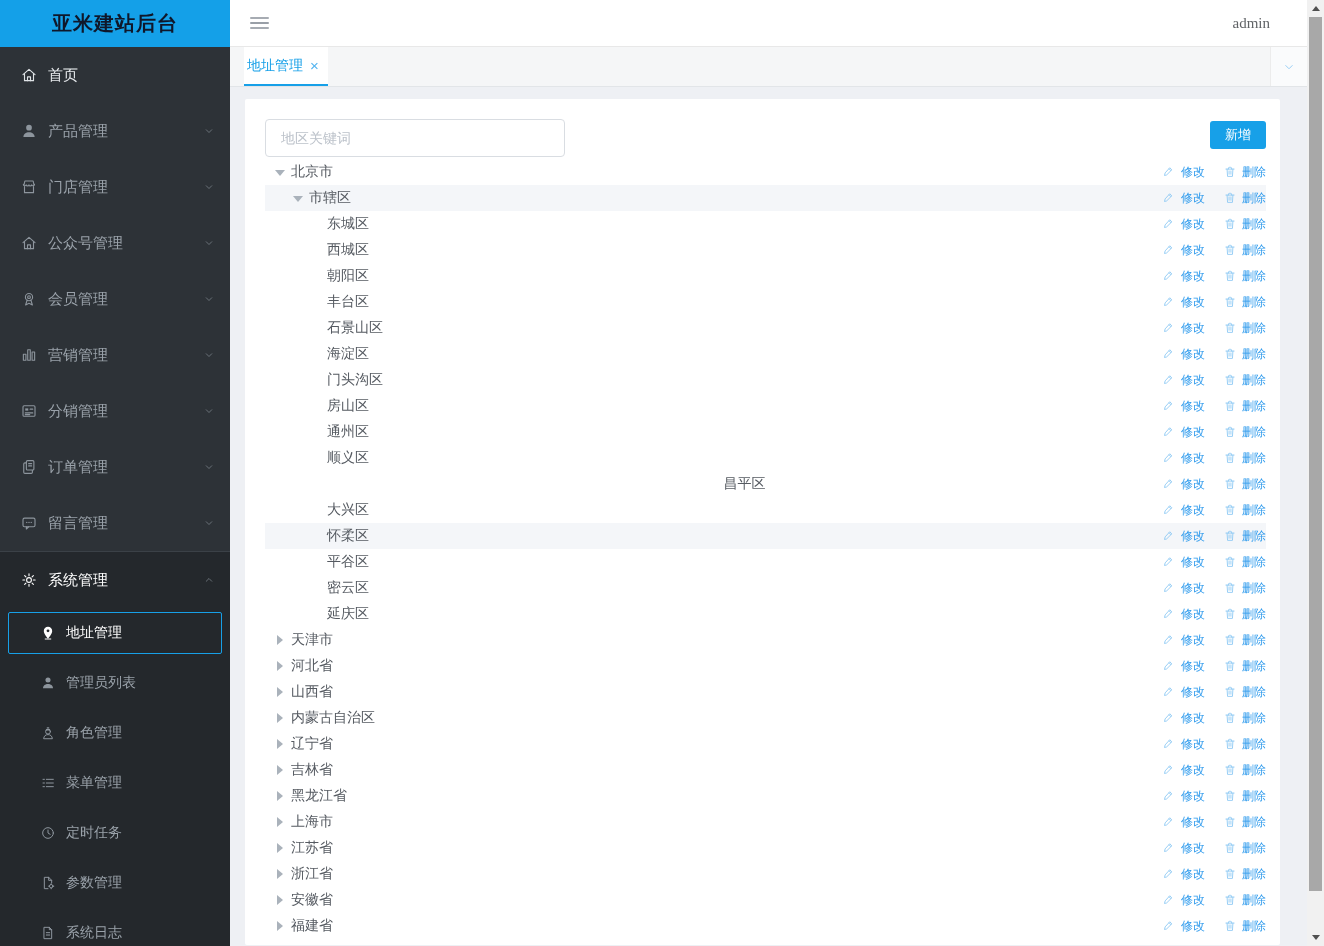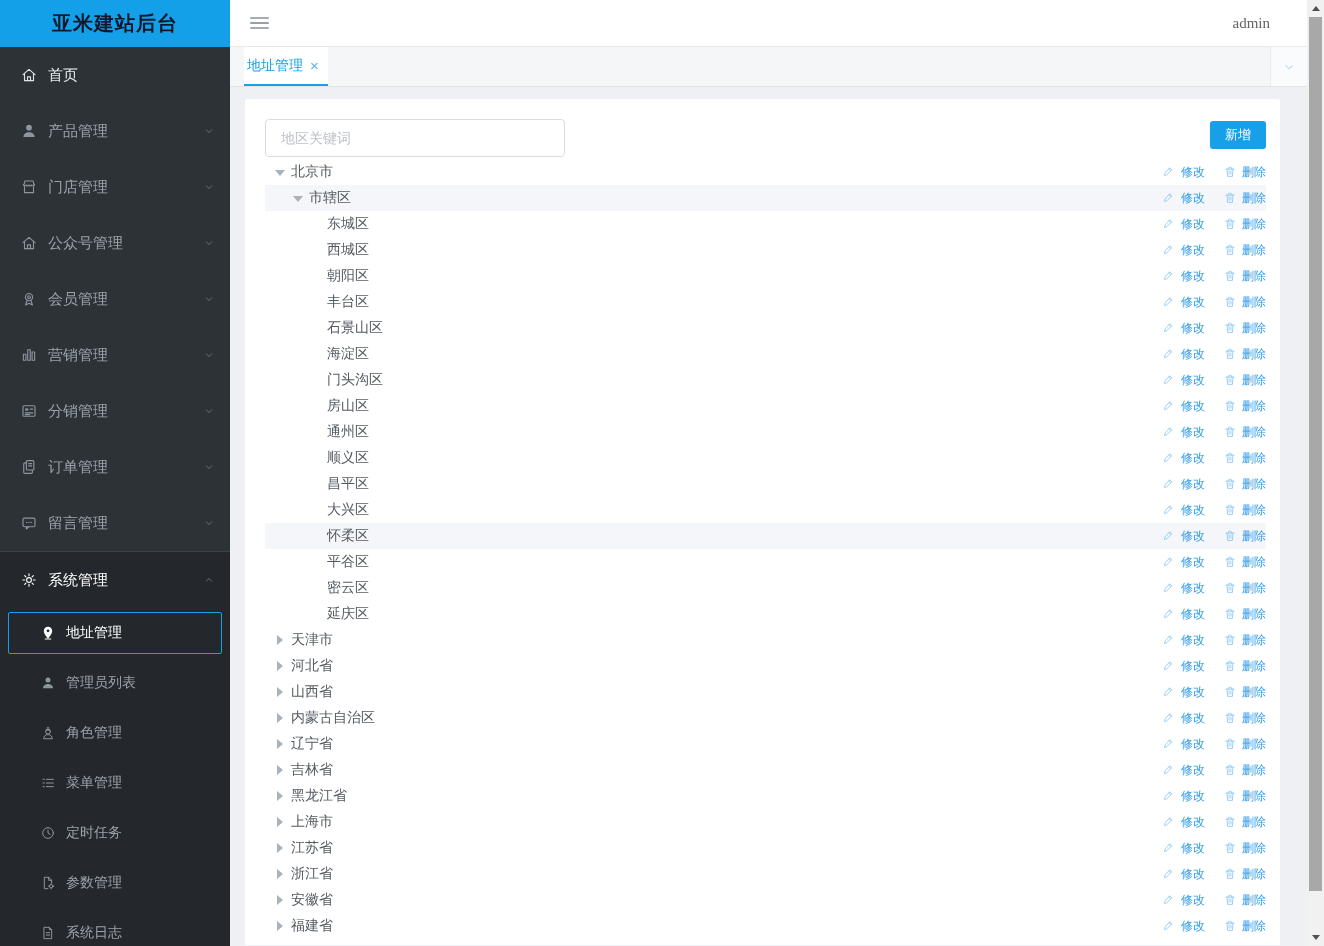--- a/index.html
+++ b/index.html
@@ -644,21 +644,21 @@
                       <path d="M5 7h14"></path>
                       <path d="M9.5 7V5.2A1.2 1.2 0 0 1 10.7 4h2.6a1.2 1.2 0 0 1 1.2 1.2V7"></path>
                       <path d="M7 7l.8 12.5h8.4L17 7"></path>
                       <path d="M10.4 10.2v5.6M13.6 10.2v5.6"></path>
                     </svg>
                   </span>
                   <span>删除</span>
                 </span>
               </span>
             </div>
-            <div class="tree-row" style="padding-left: 46px;">
+            <div class="tree-row" style="padding-left: 46px; text-align: center;">
               <span class="caret"></span>
               <span class="row-label">昌平区</span>
               <span class="row-actions">
                 <span class="act">
                   <span class="a-icon">
                     <svg width="14" height="14" viewBox="0 0 24 24" fill="none" stroke="currentColor" stroke-width="1.5" stroke-linecap="round" stroke-linejoin="round">
                       <path d="M13.8 5.2l3 3L8 17l-3.7 1 .9-3.8z"></path>
                       <path d="M12.3 6.7l3 3"></path>
                     </svg>
                   </span>

